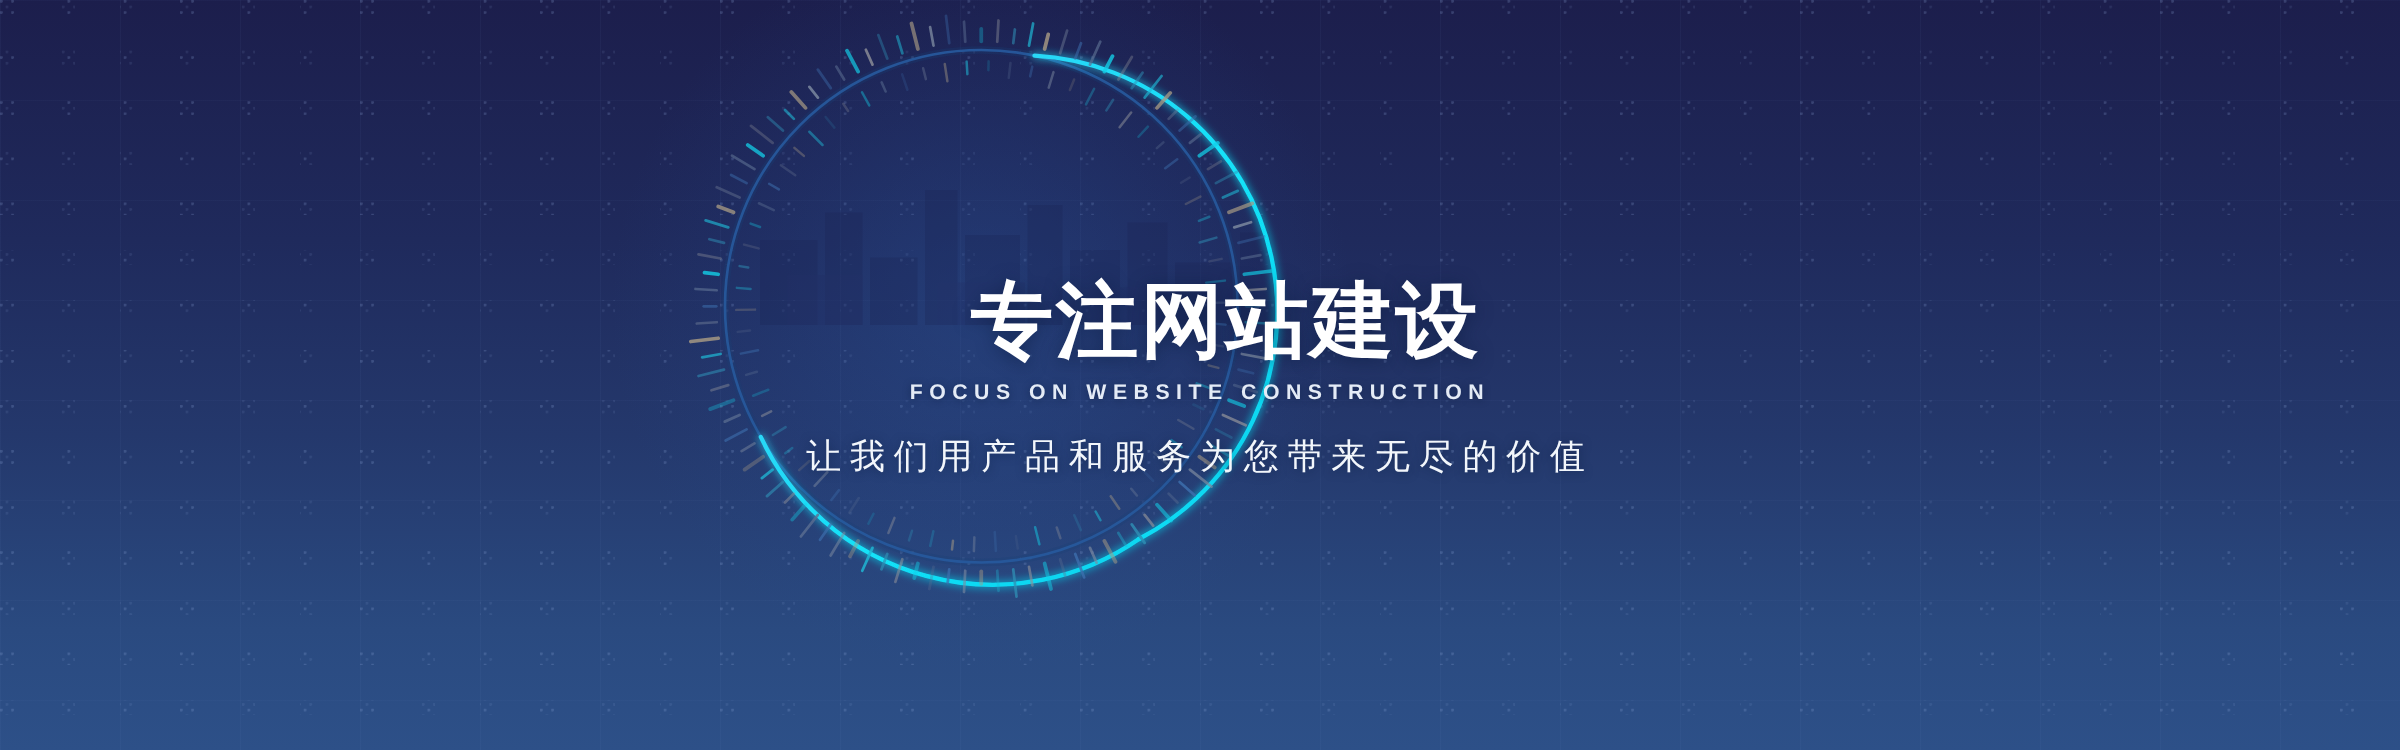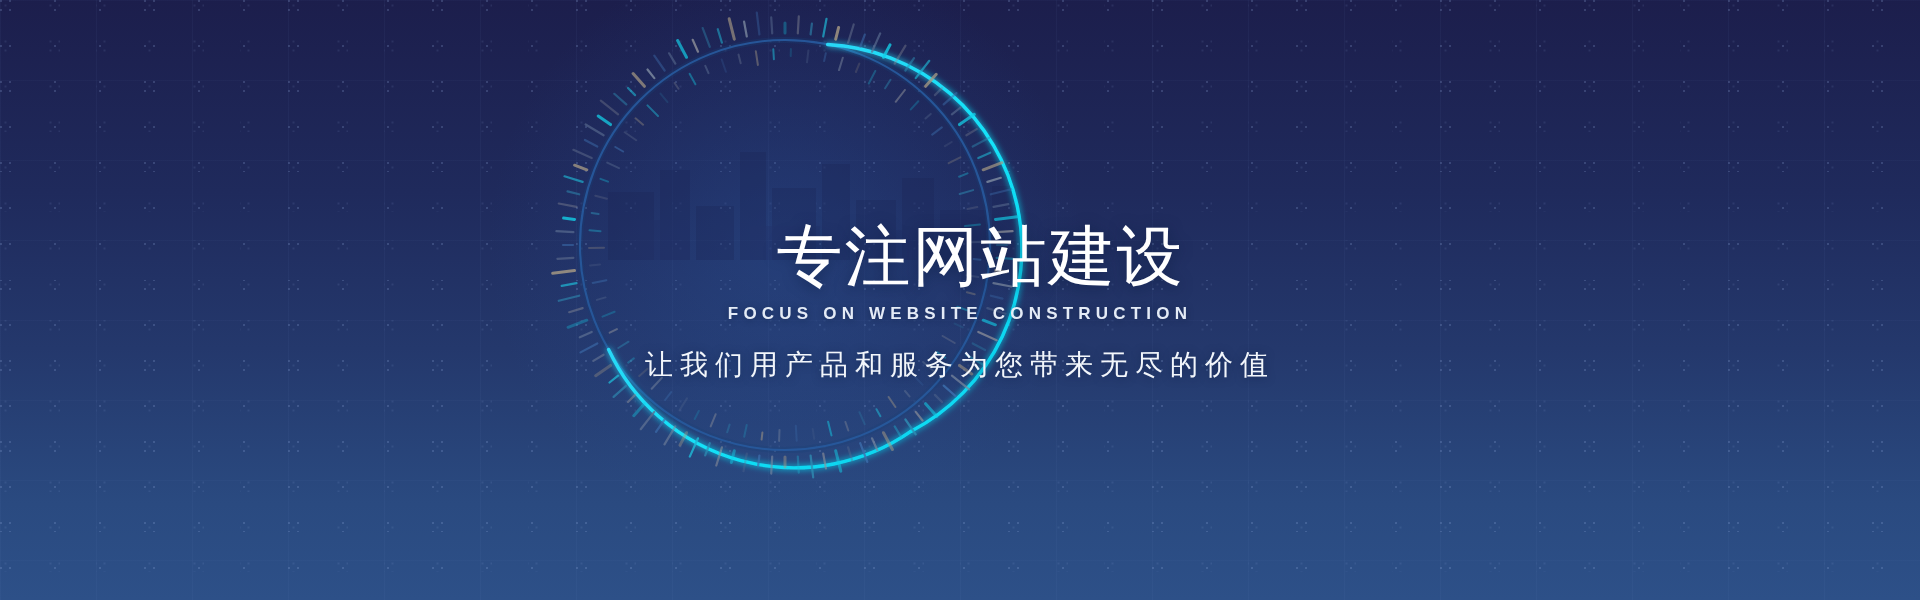--- a/index.html
+++ b/index.html
@@ -79,21 +79,21 @@
   .text-block {
     position: absolute;
     left: 0;
     top: 222px;
     width: 1920px;
     text-align: center;
   }
   .main-title {
     font-family: "DejaVu Sans", "Liberation Sans", sans-serif;
     font-size: 66px;
-    font-weight: normal;
+    font-weight: bold;
     color: #ffffff;
     letter-spacing: 2px;
     line-height: 1.05;
     text-shadow: 0 2px 14px rgba(10,25,60,0.55);
     white-space: nowrap;
     margin-left: 41px;
   }
   .sub-en {
     margin-top: 13px;
     font-size: 17px;

